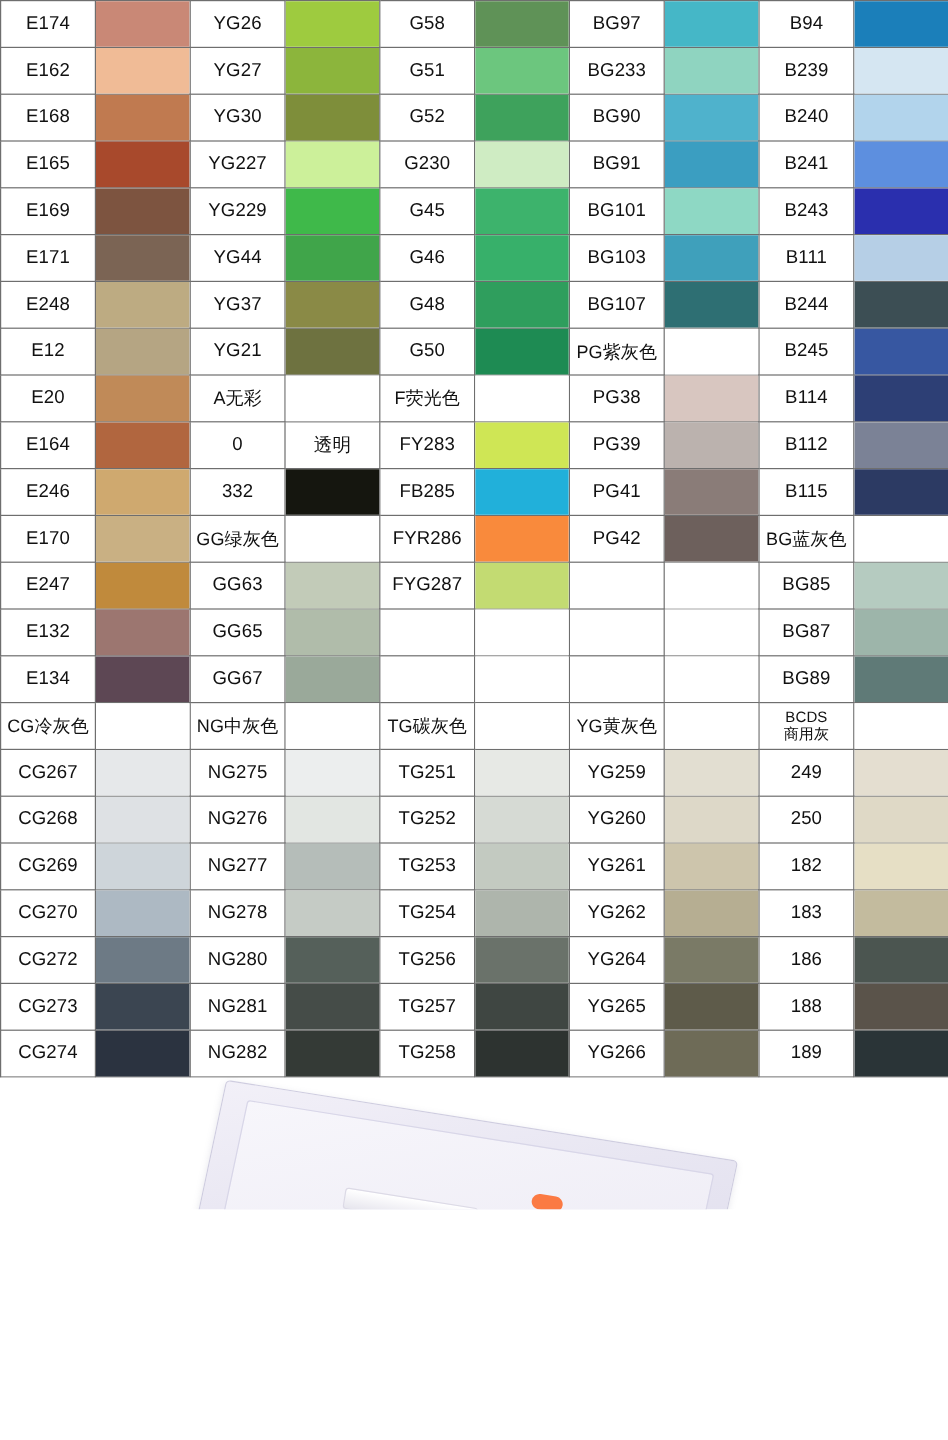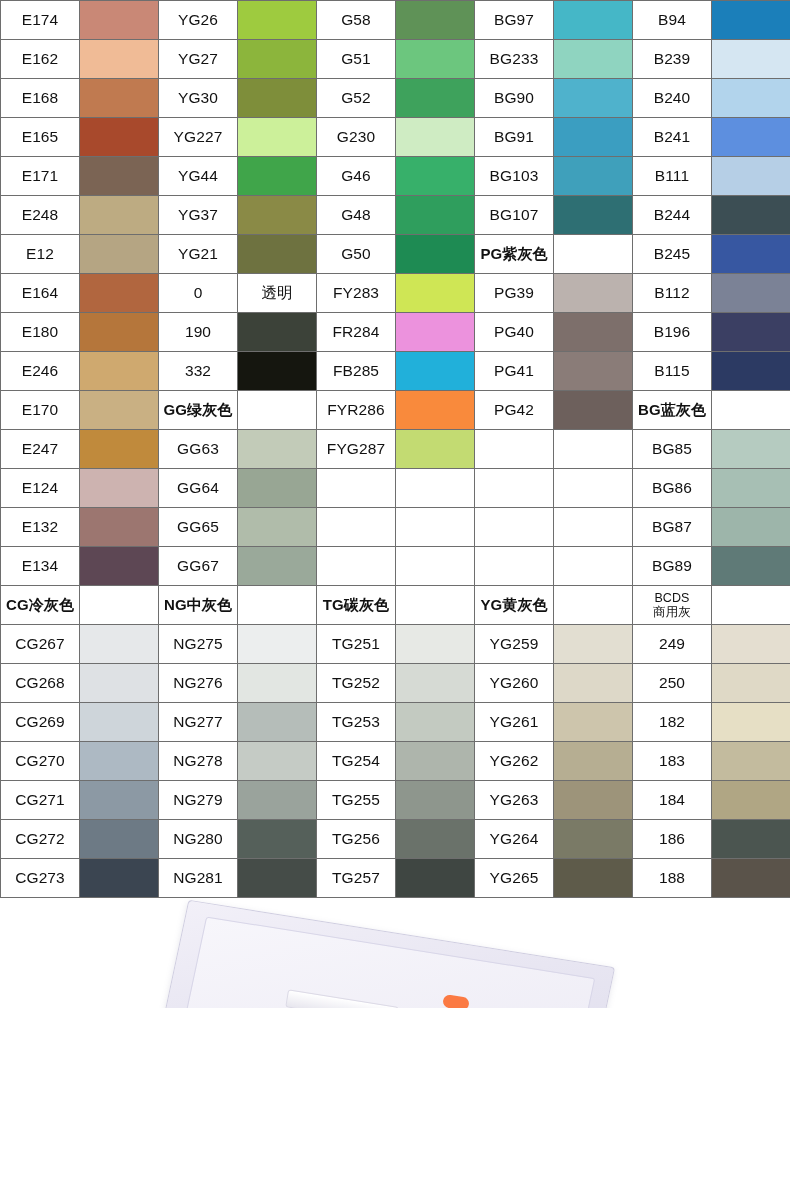--- a/index.html
+++ b/index.html
@@ -27,21 +27,21 @@
   td.lbl{
     background:#ffffff;
     text-align:center;
     vertical-align:middle;
     font-size:15.5px;
     color:#111111;
     letter-spacing:0.1px;
     white-space:nowrap;
   }
   td.lbl.cjk{
-    font-weight:bold;
+    font-weight:normal;
     font-size:15px;
   }
   td.lbl.two-line{
     font-size:12.5px;
     line-height:1.15;
     font-weight:normal;
   }
   td.lbl.two-line span{display:block;}
   td.lbl.empty{}
 
@@ -213,20 +213,42 @@
           <td class="lbl">BG91</td>
           <td class="sw">
             <div class="inner" style="background: rgb(59, 158, 193);"></div>
           </td>
           <td class="lbl">B241</td>
           <td class="sw">
             <div class="inner" style="background: rgb(93, 143, 223);"></div>
           </td>
         </tr>
         <tr>
+          <td class="lbl">E169</td>
+          <td class="sw">
+            <div class="inner" style="background: rgb(125, 84, 64);"></div>
+          </td>
+          <td class="lbl">YG229</td>
+          <td class="sw">
+            <div class="inner" style="background: rgb(63, 185, 74);"></div>
+          </td>
+          <td class="lbl">G45</td>
+          <td class="sw">
+            <div class="inner" style="background: rgb(61, 179, 108);"></div>
+          </td>
+          <td class="lbl">BG101</td>
+          <td class="sw">
+            <div class="inner" style="background: rgb(142, 216, 196);"></div>
+          </td>
+          <td class="lbl">B243</td>
+          <td class="sw">
+            <div class="inner" style="background: rgb(42, 47, 174);"></div>
+          </td>
+        </tr>
+        <tr>
           <td class="lbl">E171</td>
           <td class="sw">
             <div class="inner" style="background: rgb(123, 100, 84);"></div>
           </td>
           <td class="lbl">YG44</td>
           <td class="sw">
             <div class="inner" style="background: rgb(64, 165, 74);"></div>
           </td>
           <td class="lbl">G46</td>
           <td class="sw">
@@ -276,20 +298,42 @@
           <td class="sw">
             <div class="inner" style="background: rgb(30, 139, 83);"></div>
           </td>
           <td class="lbl cjk">PG紫灰色</td>
           <td class="sw blank">
             <div class="inner"></div>
           </td>
           <td class="lbl">B245</td>
           <td class="sw">
             <div class="inner" style="background: rgb(55, 87, 161);"></div>
+          </td>
+        </tr>
+        <tr>
+          <td class="lbl">E20</td>
+          <td class="sw">
+            <div class="inner" style="background: rgb(192, 138, 88);"></div>
+          </td>
+          <td class="lbl cjk">A无彩</td>
+          <td class="sw blank">
+            <div class="inner"></div>
+          </td>
+          <td class="lbl cjk">F荧光色</td>
+          <td class="sw blank">
+            <div class="inner"></div>
+          </td>
+          <td class="lbl">PG38</td>
+          <td class="sw">
+            <div class="inner" style="background: rgb(216, 198, 192);"></div>
+          </td>
+          <td class="lbl">B114</td>
+          <td class="sw">
+            <div class="inner" style="background: rgb(45, 63, 117);"></div>
           </td>
         </tr>
         <tr>
           <td class="lbl">E164</td>
           <td class="sw">
             <div class="inner" style="background: rgb(177, 102, 63);"></div>
           </td>
           <td class="lbl">0</td>
           <td class="lbl cjk-light">透明</td>
           <td class="lbl">FY283</td>
@@ -299,42 +343,20 @@
           <td class="lbl">PG39</td>
           <td class="sw">
             <div class="inner" style="background: rgb(187, 178, 174);"></div>
           </td>
           <td class="lbl">B112</td>
           <td class="sw">
             <div class="inner" style="background: rgb(123, 130, 150);"></div>
           </td>
         </tr>
         <tr>
-          <td class="lbl">E180</td>
-          <td class="sw">
-            <div class="inner" style="background: rgb(181, 118, 59);"></div>
-          </td>
-          <td class="lbl">190</td>
-          <td class="sw">
-            <div class="inner" style="background: rgb(60, 66, 57);"></div>
-          </td>
-          <td class="lbl">FR284</td>
-          <td class="sw">
-            <div class="inner" style="background: rgb(236, 146, 221);"></div>
-          </td>
-          <td class="lbl">PG40</td>
-          <td class="sw">
-            <div class="inner" style="background: rgb(125, 111, 107);"></div>
-          </td>
-          <td class="lbl">B196</td>
-          <td class="sw">
-            <div class="inner" style="background: rgb(59, 63, 99);"></div>
-          </td>
-        </tr>
-        <tr>
           <td class="lbl">E246</td>
           <td class="sw">
             <div class="inner" style="background: rgb(207, 169, 111);"></div>
           </td>
           <td class="lbl">332</td>
           <td class="sw">
             <div class="inner" style="background: rgb(21, 22, 15);"></div>
           </td>
           <td class="lbl">FB285</td>
           <td class="sw">
@@ -384,42 +406,20 @@
           <td class="sw">
             <div class="inner" style="background: rgb(195, 219, 114);"></div>
           </td>
           <td class="lbl empty"></td>
           <td class="sw blank">
             <div class="inner"></div>
           </td>
           <td class="lbl">BG85</td>
           <td class="sw">
             <div class="inner" style="background: rgb(181, 203, 192);"></div>
-          </td>
-        </tr>
-        <tr>
-          <td class="lbl">E124</td>
-          <td class="sw">
-            <div class="inner" style="background: rgb(205, 179, 176);"></div>
-          </td>
-          <td class="lbl">GG64</td>
-          <td class="sw">
-            <div class="inner" style="background: rgb(152, 166, 148);"></div>
-          </td>
-          <td class="lbl empty"></td>
-          <td class="sw blank">
-            <div class="inner"></div>
-          </td>
-          <td class="lbl empty"></td>
-          <td class="sw blank">
-            <div class="inner"></div>
-          </td>
-          <td class="lbl">BG86</td>
-          <td class="sw">
-            <div class="inner" style="background: rgb(167, 191, 180);"></div>
           </td>
         </tr>
         <tr>
           <td class="lbl">E132</td>
           <td class="sw">
             <div class="inner" style="background: rgb(156, 118, 112);"></div>
           </td>
           <td class="lbl">GG65</td>
           <td class="sw">
             <div class="inner" style="background: rgb(176, 188, 170);"></div>
@@ -566,42 +566,20 @@
           <td class="lbl">YG262</td>
           <td class="sw">
             <div class="inner" style="background: rgb(182, 174, 146);"></div>
           </td>
           <td class="lbl">183</td>
           <td class="sw">
             <div class="inner" style="background: rgb(195, 187, 158);"></div>
           </td>
         </tr>
         <tr>
-          <td class="lbl">CG271</td>
-          <td class="sw">
-            <div class="inner" style="background: rgb(140, 153, 164);"></div>
-          </td>
-          <td class="lbl">NG279</td>
-          <td class="sw">
-            <div class="inner" style="background: rgb(154, 163, 156);"></div>
-          </td>
-          <td class="lbl">TG255</td>
-          <td class="sw">
-            <div class="inner" style="background: rgb(142, 150, 141);"></div>
-          </td>
-          <td class="lbl">YG263</td>
-          <td class="sw">
-            <div class="inner" style="background: rgb(157, 148, 122);"></div>
-          </td>
-          <td class="lbl">184</td>
-          <td class="sw">
-            <div class="inner" style="background: rgb(176, 166, 132);"></div>
-          </td>
-        </tr>
-        <tr>
           <td class="lbl">CG272</td>
           <td class="sw">
             <div class="inner" style="background: rgb(109, 122, 133);"></div>
           </td>
           <td class="lbl">NG280</td>
           <td class="sw">
             <div class="inner" style="background: rgb(85, 96, 90);"></div>
           </td>
           <td class="lbl">TG256</td>
           <td class="sw">
@@ -629,20 +607,42 @@
           <td class="sw">
             <div class="inner" style="background: rgb(63, 70, 66);"></div>
           </td>
           <td class="lbl">YG265</td>
           <td class="sw">
             <div class="inner" style="background: rgb(94, 91, 74);"></div>
           </td>
           <td class="lbl">188</td>
           <td class="sw">
             <div class="inner" style="background: rgb(90, 83, 74);"></div>
+          </td>
+        </tr>
+        <tr>
+          <td class="lbl">CG274</td>
+          <td class="sw">
+            <div class="inner" style="background: rgb(43, 51, 64);"></div>
+          </td>
+          <td class="lbl">NG282</td>
+          <td class="sw">
+            <div class="inner" style="background: rgb(52, 58, 54);"></div>
+          </td>
+          <td class="lbl">TG258</td>
+          <td class="sw">
+            <div class="inner" style="background: rgb(45, 51, 48);"></div>
+          </td>
+          <td class="lbl">YG266</td>
+          <td class="sw">
+            <div class="inner" style="background: rgb(110, 107, 87);"></div>
+          </td>
+          <td class="lbl">189</td>
+          <td class="sw">
+            <div class="inner" style="background: rgb(42, 52, 55);"></div>
           </td>
         </tr>
       </tbody>
   </table>
 
   <div id="photo-region">
     <div class="case"></div>
     <div class="case-inner"></div>
     <div class="marker-body"></div>
     <div class="marker-dot"></div>

